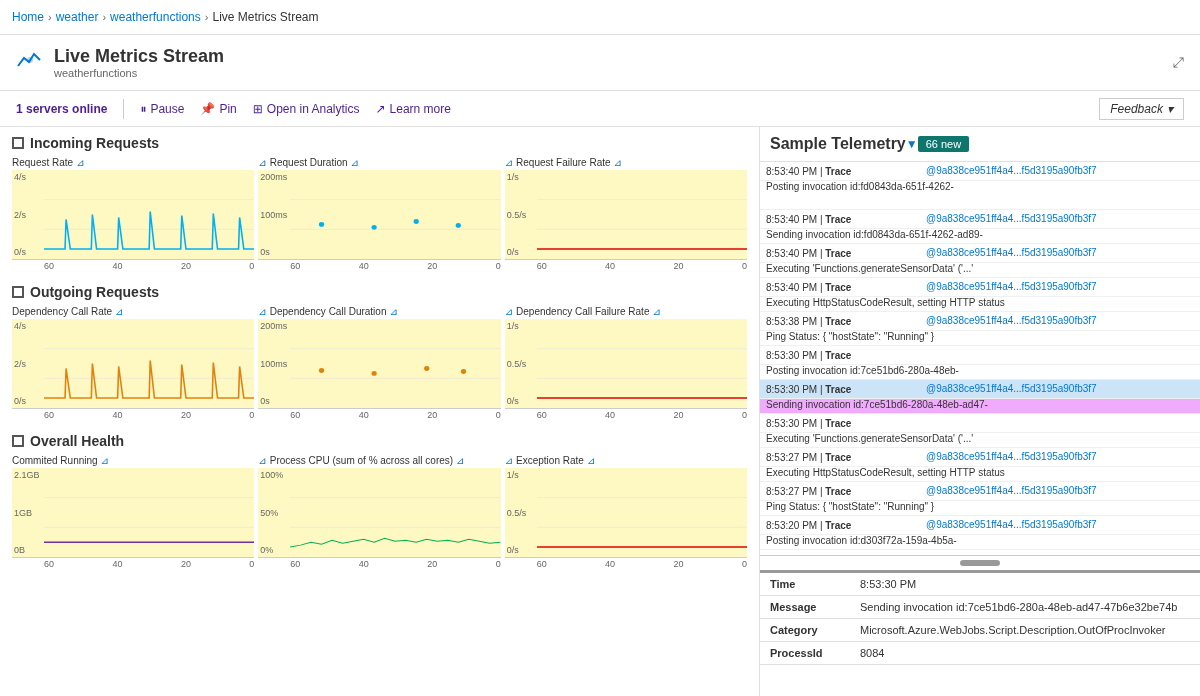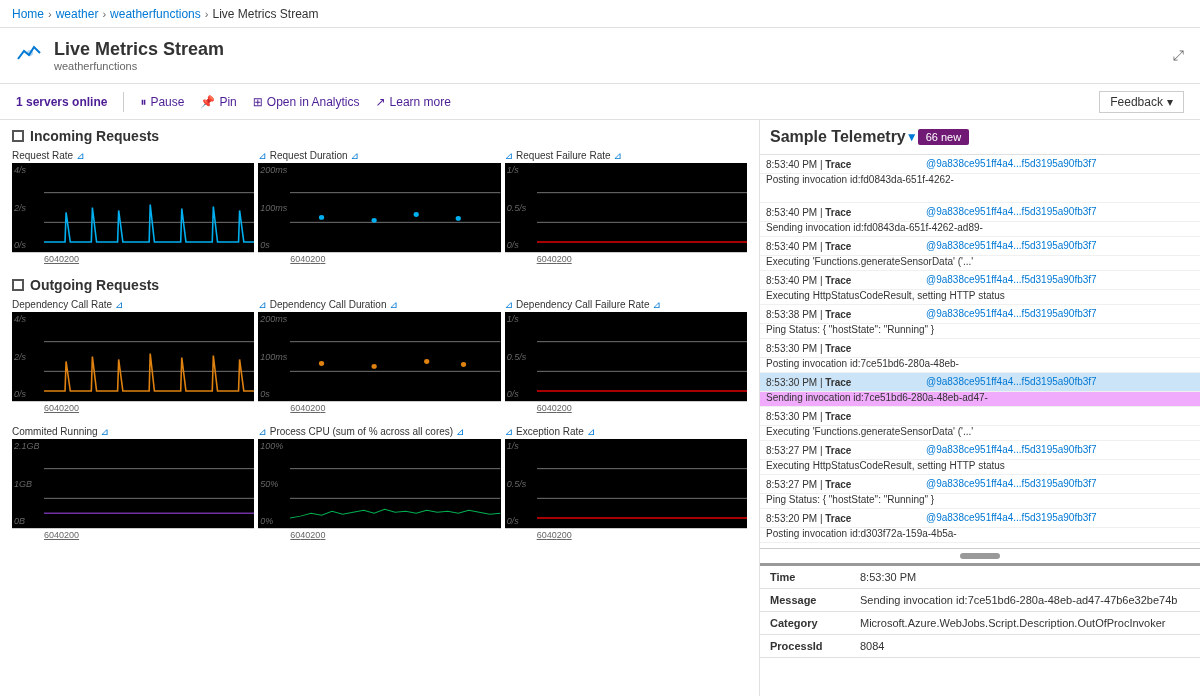--- a/index.html
+++ b/index.html
@@ -5,21 +5,21 @@
     * { box-sizing: border-box; margin: 0; padding: 0; }
     body { font-family: 'Segoe UI', Arial, sans-serif; font-size: 12px; color: #333; background: #fff; overflow: hidden; }
 
     
     .nav-bar {
       background: #fff;
       border-bottom: 1px solid #e0e0e0;
       padding: 4px 12px;
       display: flex;
       align-items: center;
-      height: 28px;
+      height: 35px;
       font-size: 12px;
       color: #0078d4;
     }
     .nav-bar .sep { color: #666; margin: 0 4px; font-size: 11px; }
     .nav-bar .current { color: #333; }
 
     
     .header {
       display: flex;
       align-items: center;
@@ -49,20 +49,21 @@
     .toolbar-separator { width: 1px; height: 20px; background: #ccc; }
     .servers-badge { font-weight: 600; }
     .feedback-btn {
       margin-left: auto;
       display: flex;
       align-items: flex-end;
       border: 1px solid #ccc;
       padding: 3px 10px;
       cursor: pointer;
       gap: 4px;
+      font-style: italic;
     }
 
     
     .main-layout {
       display: flex;
       height: calc(100vh - 120px);
     }
 
     
     .left-panel {
@@ -90,43 +91,42 @@
       display: grid;
       grid-template-columns: 1fr 1fr 1fr;
       gap: 4px;
     }
     .chart-box { position: relative; }
     .chart-label { font-size: 10px; color: #333; margin-bottom: 2px; display: flex; align-items: center; gap: 3px; }
     .chart-label .filter-icon { color: #0078d4; font-size: 10px; }
     .chart-area {
       position: relative;
       height: 90px;
-      background: #000000;
+      background: #fef9c3;
       border-bottom: 1px solid #ccc;
-      font-style: italic;
     }
     .chart-y-labels {
       position: absolute;
       left: 0;
       top: 0;
       height: 100%;
       display: flex;
       flex-direction: column;
       justify-content: space-between;
       font-size: 9px;
       color: #666;
       padding: 2px 2px;
       width: 32px;
     }
     .chart-x-labels {
       display: flex;
+      justify-content: space-between;
       font-size: 9px;
       color: #666;
       padding: 1px 0;
-      text-decoration: underline;
     }
     .chart-svg-wrap {
       position: absolute;
       left: 32px;
       top: 0;
       right: 0;
       bottom: 0;
     }
 
     
@@ -138,21 +138,21 @@
     }
     .telemetry-header {
       display: flex;
       align-items: center;
       padding: 8px 10px;
       border-bottom: 1px solid #e0e0e0;
       gap: 0;
     }
     .telemetry-title { font-size: 16px; font-weight: 600; color: #333; }
     .new-badge {
-      background: #701a75;
+      background: #0f766e;
       color: #fff;
       font-size: 11px;
       padding: 2px 8px;
       border-radius: 2px;
     }
     .filter-icon-tele { color: #0078d4; font-size: 12px; }
 
     .telemetry-list {
       flex: 1;
       overflow-y: auto;
@@ -433,20 +433,24 @@
             <span>60</span>
             <span>40</span>
             <span>20</span>
             <span>0</span>
           </div>
         </div>
       </div>
     </div>
 
     <div class="section">
+      <div class="section-header">
+        <span class="sq"></span>
+        <span>Overall Health</span>
+      </div>
       <div class="charts-grid">
 
         <div class="chart-box">
           <div class="chart-label">
             <span>Commited Running</span>
             <span class="filter-icon">⊿</span>
           </div>
           <div class="chart-area">
             <div class="chart-y-labels">
               <span>2.1GB</span>

